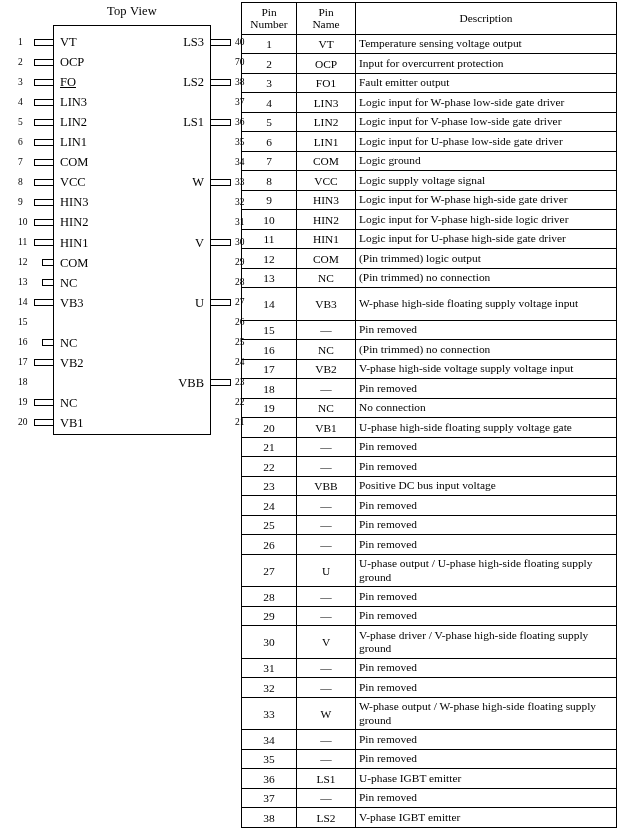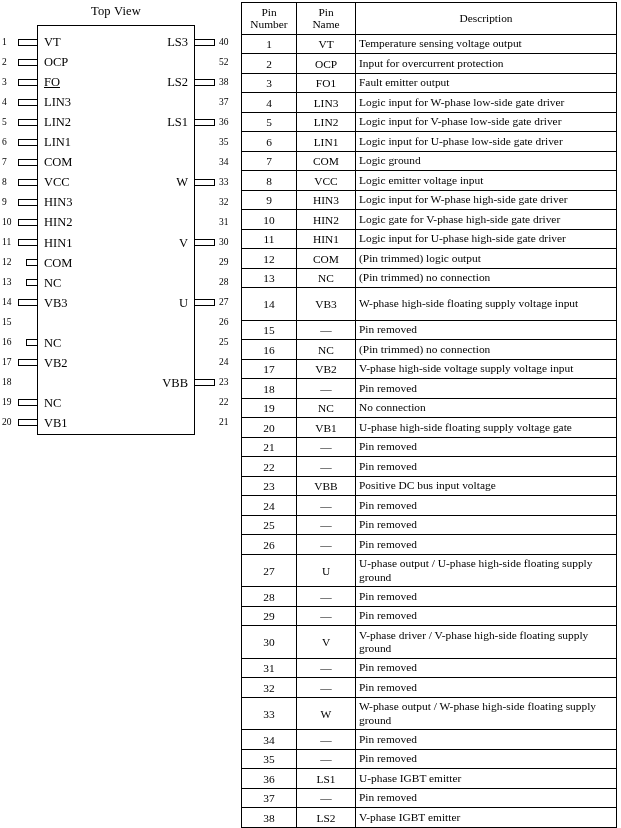--- a/index.html
+++ b/index.html
@@ -12,21 +12,21 @@
     height: 828px;
     position: relative;
     font-family: "Liberation Serif", "DejaVu Serif", serif;
     color: #000000;
     overflow: hidden;
   }
 
   
   #pin-diagram {
     position: absolute;
-    left: 0;
+    left: 16px;
     top: 0;
     width: 238px;
     height: 828px;
     padding-left: 34px;
   }
   #diagram-title {
     position: absolute;
     left: 0;
     top: 4px;
     width: 232px;
@@ -175,21 +175,21 @@
       <div class="pin-num left" style="top: 378.35px;">18</div>
       <div class="lead left" style="top: 399.4px;"></div>
       <div class="pin-num left" style="top: 398.4px;">19</div>
       <div class="pin-label left" style="top: 396.9px;">NC</div>
       <div class="lead left" style="top: 419.45px;"></div>
       <div class="pin-num left" style="top: 418.45px;">20</div>
       <div class="pin-label left" style="top: 416.95px;">VB1</div>
       <div class="lead right" style="top: 38.5px;"></div>
       <div class="pin-num right" style="top: 37.5px;">40</div>
       <div class="pin-label right" style="top: 36px;">LS3</div>
-      <div class="pin-num right" style="top: 57.55px;">52</div>
+      <div class="pin-num right" style="top: 57.55px;">70</div>
       <div class="lead right" style="top: 78.6px;"></div>
       <div class="pin-num right" style="top: 77.6px;">38</div>
       <div class="pin-label right" style="top: 76.1px;">LS2</div>
       <div class="pin-num right" style="top: 97.65px;">37</div>
       <div class="lead right" style="top: 118.7px;"></div>
       <div class="pin-num right" style="top: 117.7px;">36</div>
       <div class="pin-label right" style="top: 116.2px;">LS1</div>
       <div class="pin-num right" style="top: 137.75px;">35</div>
       <div class="pin-num right" style="top: 157.8px;">34</div>
       <div class="lead right" style="top: 178.85px;"></div>
@@ -268,31 +268,31 @@
           <td class="desc">Logic input for U-phase low-side gate driver</td>
         </tr>
         <tr class="r1">
           <td class="num">7</td>
           <td class="name">COM</td>
           <td class="desc">Logic ground</td>
         </tr>
         <tr class="r1">
           <td class="num">8</td>
           <td class="name">VCC</td>
-          <td class="desc">Logic emitter voltage input</td>
+          <td class="desc">Logic supply voltage signal</td>
         </tr>
         <tr class="r1">
           <td class="num">9</td>
           <td class="name">HIN3</td>
           <td class="desc">Logic input for W-phase high-side gate driver</td>
         </tr>
         <tr class="r1">
           <td class="num">10</td>
           <td class="name">HIN2</td>
-          <td class="desc">Logic gate for V-phase high-side gate driver</td>
+          <td class="desc">Logic input for V-phase high-side logic driver</td>
         </tr>
         <tr class="r1">
           <td class="num">11</td>
           <td class="name">HIN1</td>
           <td class="desc">Logic input for U-phase high-side gate driver</td>
         </tr>
         <tr class="r1">
           <td class="num">12</td>
           <td class="name">COM</td>
           <td class="desc">(Pin trimmed) logic output</td>

